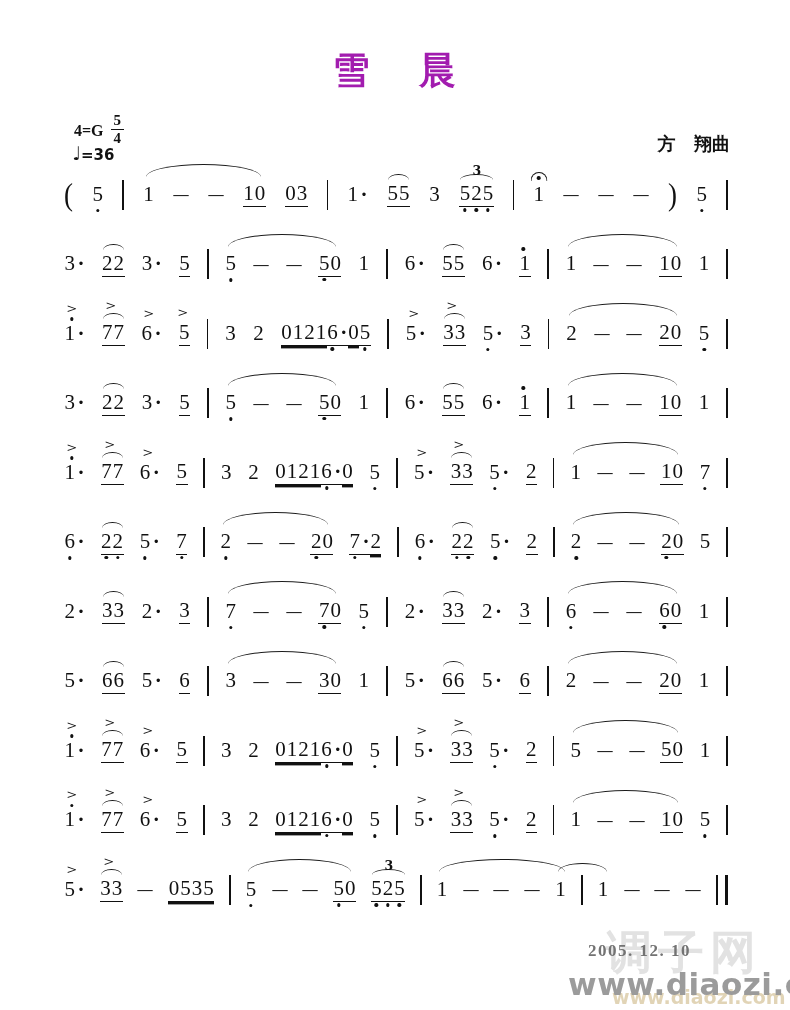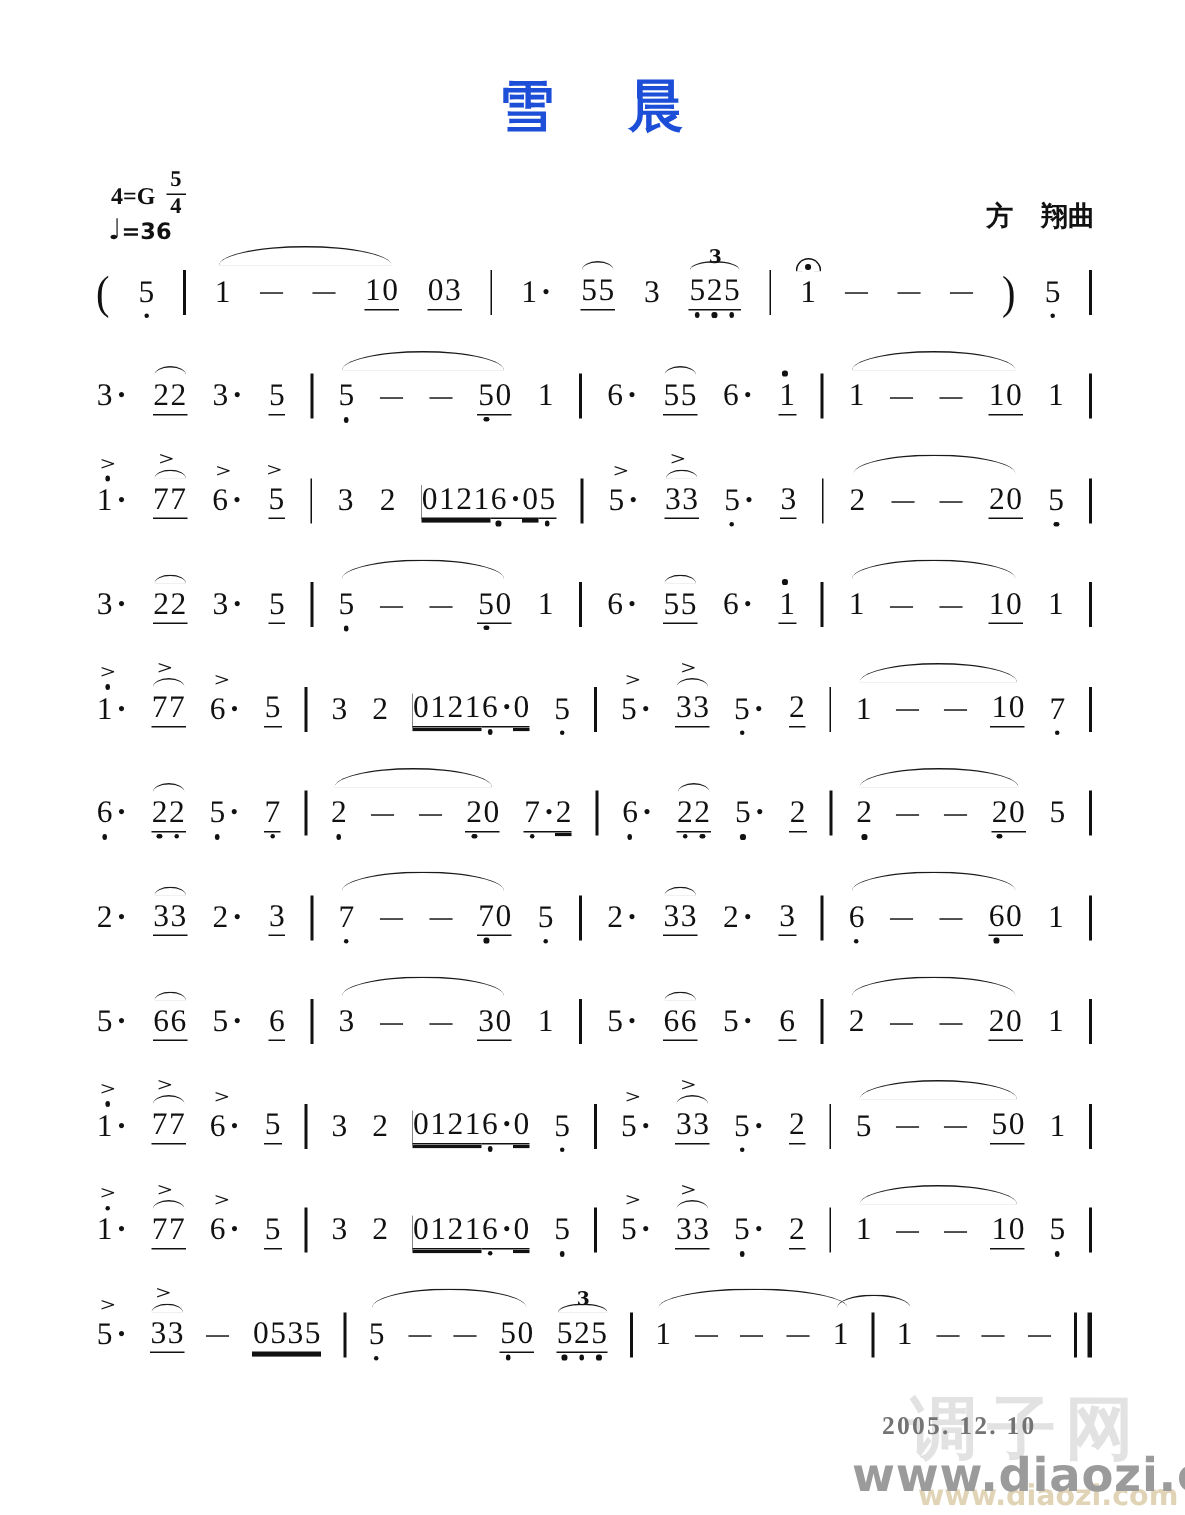--- a/index.html
+++ b/index.html
@@ -1,20 +1,20 @@
 <!DOCTYPE html>
 <html><head>
 <meta charset="utf-8">
 <style>
   html,body{margin:0;padding:0;background:#888;}
   #sheet{position:relative;width:790px;height:1010px;background:#ffffff;margin:0 auto;overflow:hidden;
          font-family:"Liberation Serif",serif;color:#111;}
   
   .title{position:absolute;top:46px;left:0;width:100%;text-align:center;
-         font-size:37px;font-weight:700;letter-spacing:2px;word-spacing:36px;color:#1d4ed8;}
+         font-size:37px;font-weight:700;letter-spacing:2px;word-spacing:36px;color:#a21caf;}
   .keyblock{position:absolute;left:74px;top:116px;font-size:16px;font-weight:600;white-space:nowrap;}
   .frac{display:inline-block;text-align:center;vertical-align:middle;margin-left:7px;line-height:1;transform:translateY(-3px);}
   .frac .num{display:block;padding:0 3px 1px;border-bottom:1.5px solid #111;font-size:15px;}
   .frac .den{display:block;padding-top:1px;font-size:15px;}
   .tempoblock{position:absolute;left:72px;top:142px;font-size:15px;font-weight:600;font-family:"DejaVu Sans",sans-serif;}
   .tempoblock .qnote{font-size:19px;}
   .composer{position:absolute;right:60px;top:132px;font-size:18px;font-weight:600;word-spacing:14px;}
   
   #score{position:absolute;left:64px;top:160px;width:664px;}
   .line{position:relative;height:69.5px;display:flex;align-items:center;justify-content:space-between;

